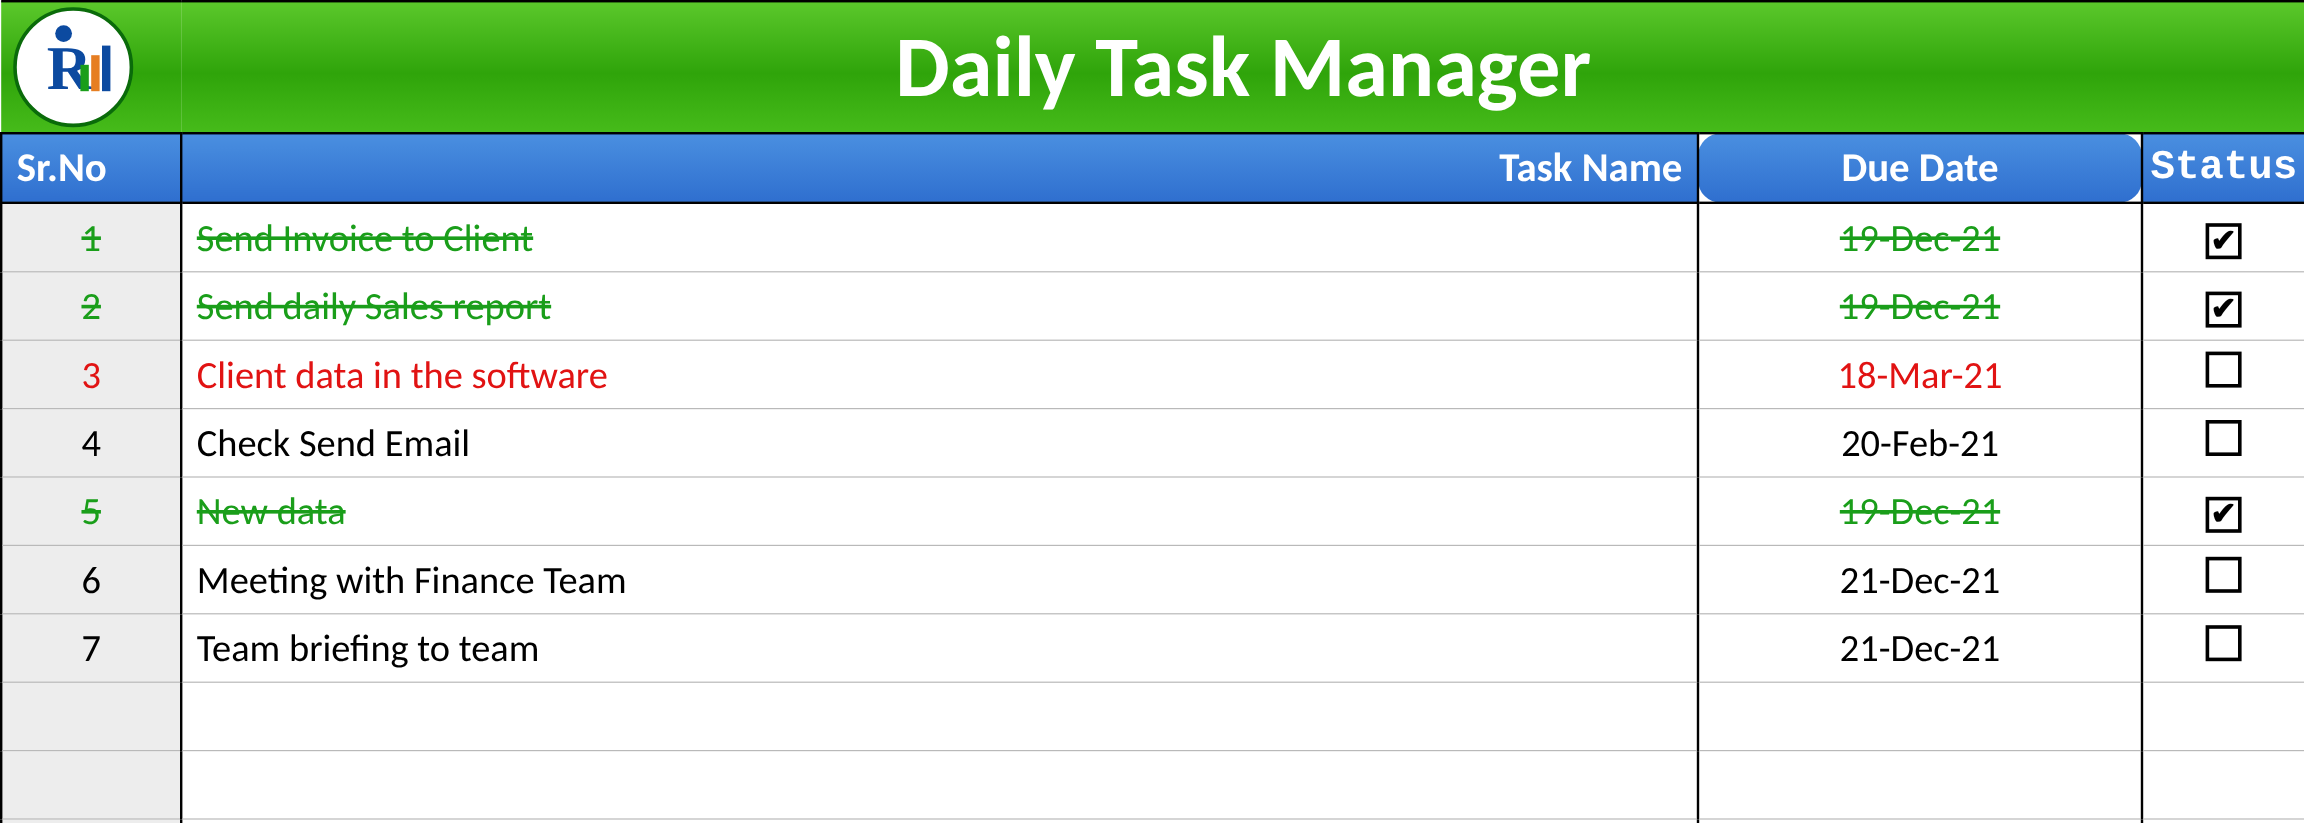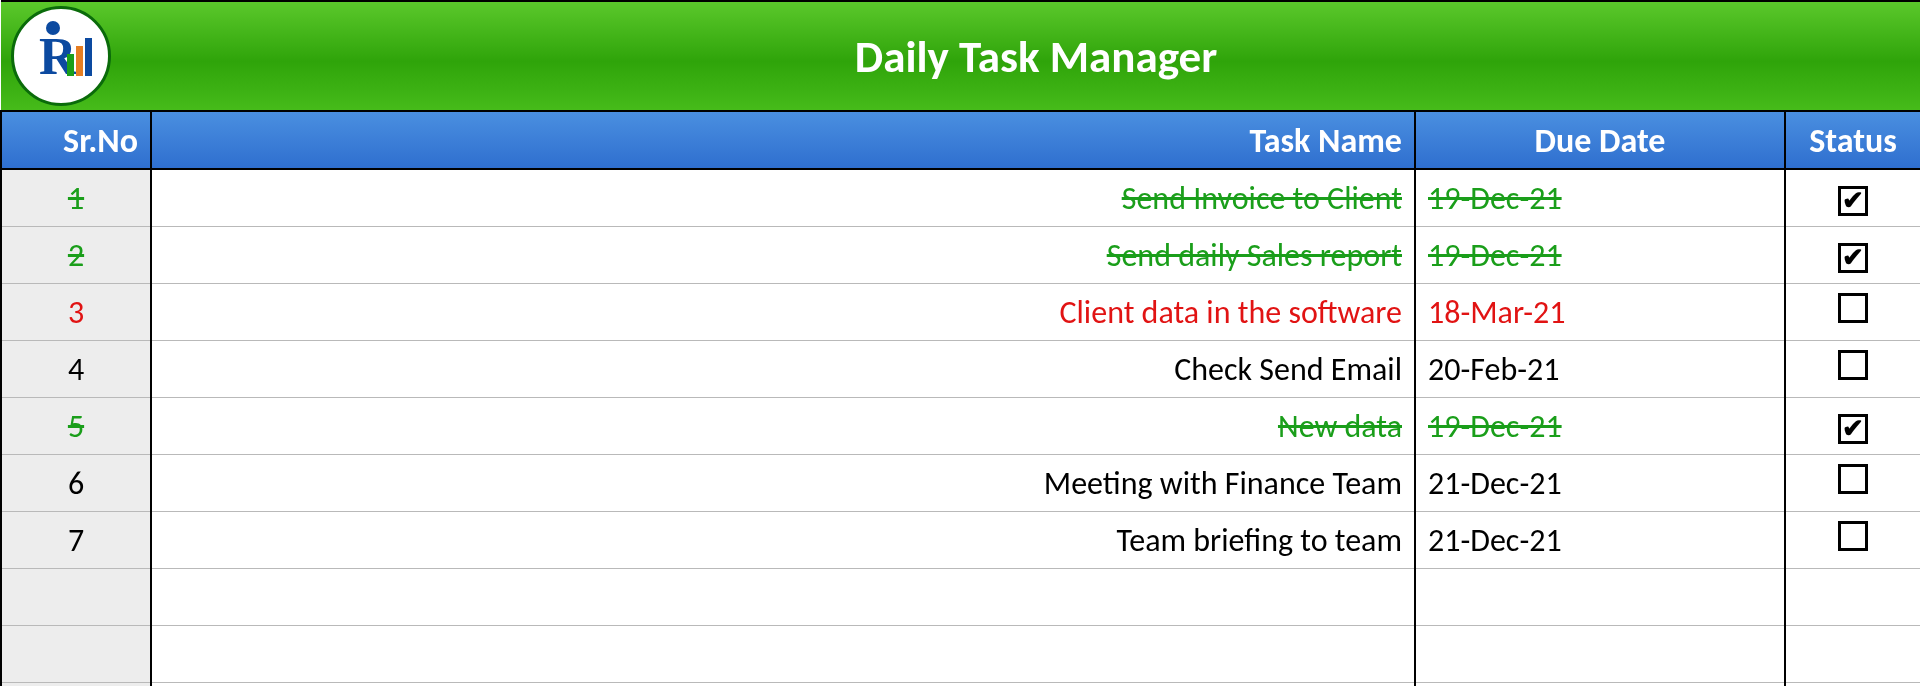--- a/index.html
+++ b/index.html
@@ -31,55 +31,55 @@
     border-radius: 50%;
     background: #fff;
     border: 3px solid #0a6b0a;
     display: inline-flex;
     align-items: center;
     justify-content: center;
     box-sizing: border-box;
   }
   .title-text {
     color: #fff;
-    font-size: 45px;
+    font-size: 72px;
     font-weight: 700;
     text-align: center;
     white-space: nowrap;
   }
   
   .hdr td {
     background: linear-gradient(to bottom, #4a8fe0 0%, #2f6fcf 100%);
     color: #fff;
     font-size: 34px;
     font-weight: 700;
     height: 56px;
     vertical-align: middle;
     border: 2px solid #000;
     padding: 0 12px;
   }
-  .hdr .c-sr    { text-align: right; margin-left: 28px; }
+  .hdr .c-sr    { text-align: left; margin-left: 28px; }
   .hdr .c-task  { text-align: right;  }
-  .hdr .c-due   { text-align: center;}
-  .hdr .c-stat  { text-align: center; padding: 0 6px; }
+  .hdr .c-due   { text-align: center; border-radius: 19px;}
+  .hdr .c-stat  { text-align: center; padding: 0 6px; font-family: Liberation Mono, monospace; }
   
   .row td {
     height: 56px;
     font-size: 32px;
     vertical-align: middle;
     border-left: 2px solid #000;
     border-right: 2px solid #000;
     border-bottom: 1px solid #b9b9b9;
     padding: 0 12px;
     color: #000;
     background: #fff;
   }
   .row .c-sr   { text-align: center; background: #ededed; }
-  .row .c-task { text-align: right; }
-  .row .c-due  { text-align: left; }
+  .row .c-task { text-align: left; }
+  .row .c-due  { text-align: center; }
   .row .c-stat { text-align: center; padding: 0; }
   
   .state-done .c-sr,
   .state-done .c-task,
   .state-done .c-due {
     color: #1a9e1a;
     text-decoration: line-through;
   }
   .state-done .c-sr { background:#ededed; } 
   .state-overdue .c-sr,

